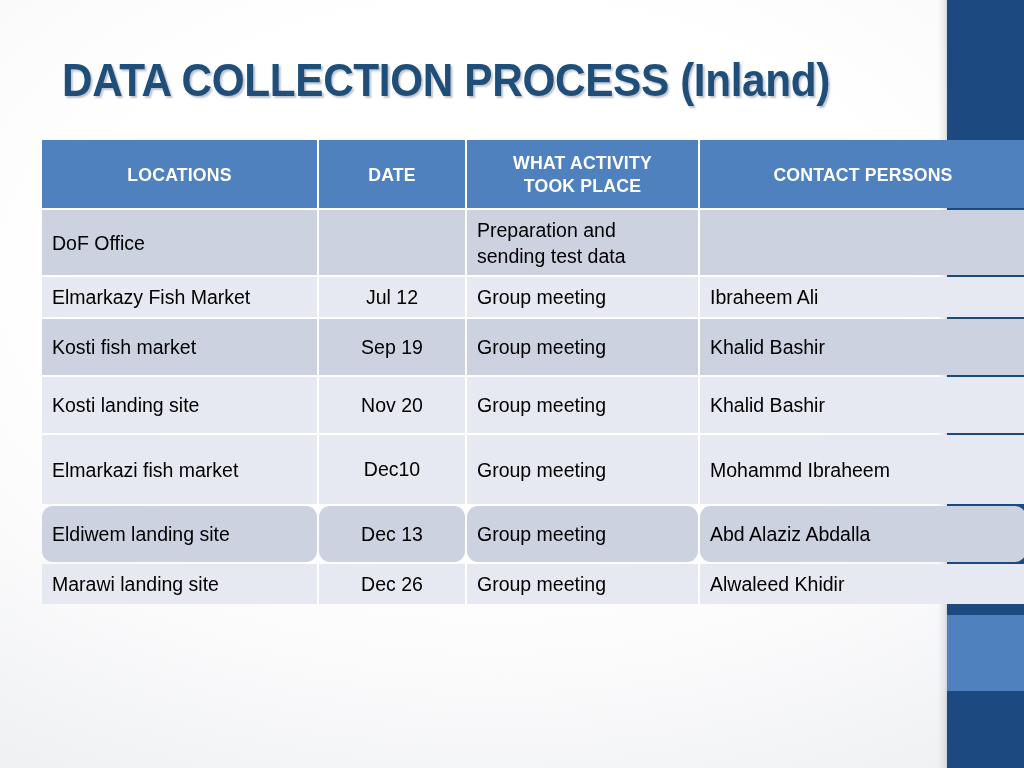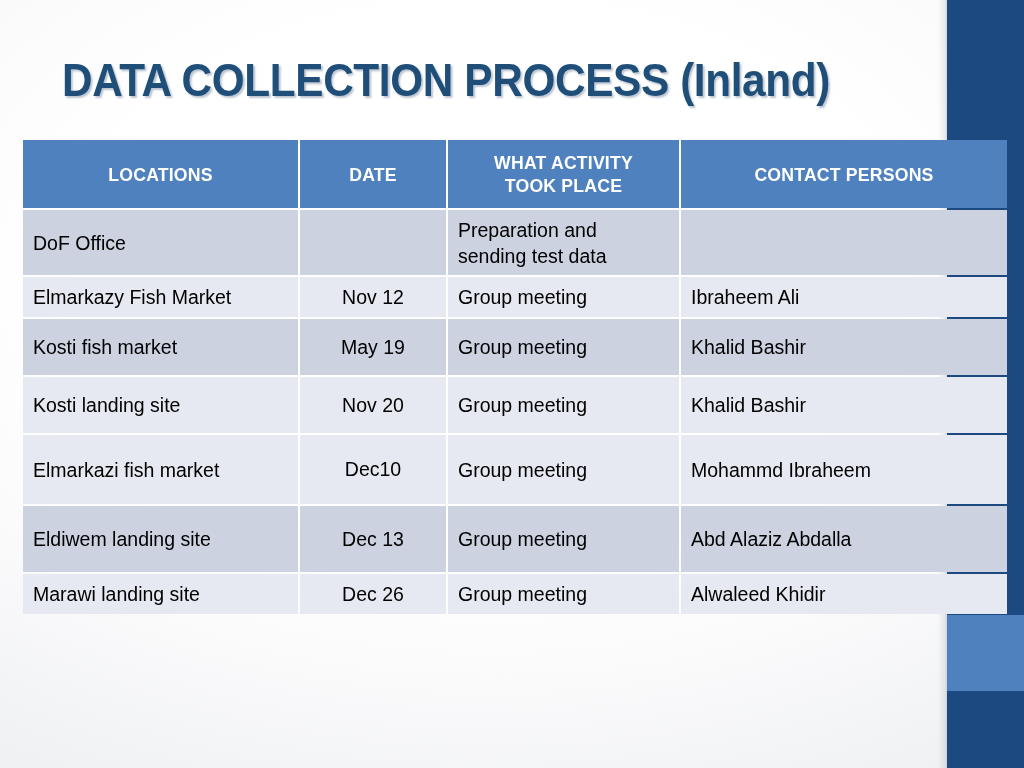--- a/index.html
+++ b/index.html
@@ -63,21 +63,21 @@
     letter-spacing: -0.4px;
     transform: scaleX(0.92);
     transform-origin: left center;
     text-shadow: 2px 2px 2px rgba(90,110,140,0.40);
     white-space: nowrap;
   }
 
   
   #table-wrap {
     position: absolute;
-    left: 23px;
+    left: 42px;
     top: 140px;
     width: 906px;
   }
   table.data-table {
     border-collapse: separate;
     border-spacing: 2px 2px;
     width: 906px;
     margin: -2px;
     table-layout: fixed;
   }
@@ -116,21 +116,21 @@
   th.c-cont  { width: 306px; }
 
   td.c-loc, td.c-act, td.c-cont { line-height: 26px; }
 
   .r-h1 td { height: 65px; }
   .r-h2 td { height: 40px; }
   .r-h3 td { height: 56px; }
   .r-h4 td { height: 56px; }
   .r-h5 td { height: 66px; }
   .r-h6 td { height: 69px; margin-left: 37px; }
-  .r-h7 td { height: 66px; }
+  .r-h7 td { height: 56px; border-radius: 11px; }
   .r-h8 td { height: 40px; }
 
   .cell-text { display: block; white-space: pre-line; }
   td.c-date .cell-text { text-align: center; }
   
   .inset-1 { padding-left: 3px; }
 </style>
 </head>
 <body>
 
@@ -175,35 +175,35 @@
             </td>
           <td class="c-cont">
               <span class="cell-text"></span>
             </td>
         </tr>
         <tr class="row-light r-h2">
           <td class="c-loc">
               <span class="cell-text">Elmarkazy Fish Market</span>
             </td>
           <td class="c-date">
-              <span class="cell-text">Nov 12</span>
+              <span class="cell-text">Jul 12</span>
             </td>
           <td class="c-act">
               <span class="cell-text">Group meeting</span>
             </td>
           <td class="c-cont">
               <span class="cell-text">Ibraheem Ali</span>
             </td>
         </tr>
         <tr class="row-dark r-h3">
           <td class="c-loc inset-1">
               <span class="cell-text">Kosti fish market</span>
             </td>
           <td class="c-date">
-              <span class="cell-text">May 19</span>
+              <span class="cell-text">Sep 19</span>
             </td>
           <td class="c-act">
               <span class="cell-text">Group meeting</span>
             </td>
           <td class="c-cont">
               <span class="cell-text">Khalid Bashir</span>
             </td>
         </tr>
         <tr class="row-light r-h4">
           <td class="c-loc inset-1">

